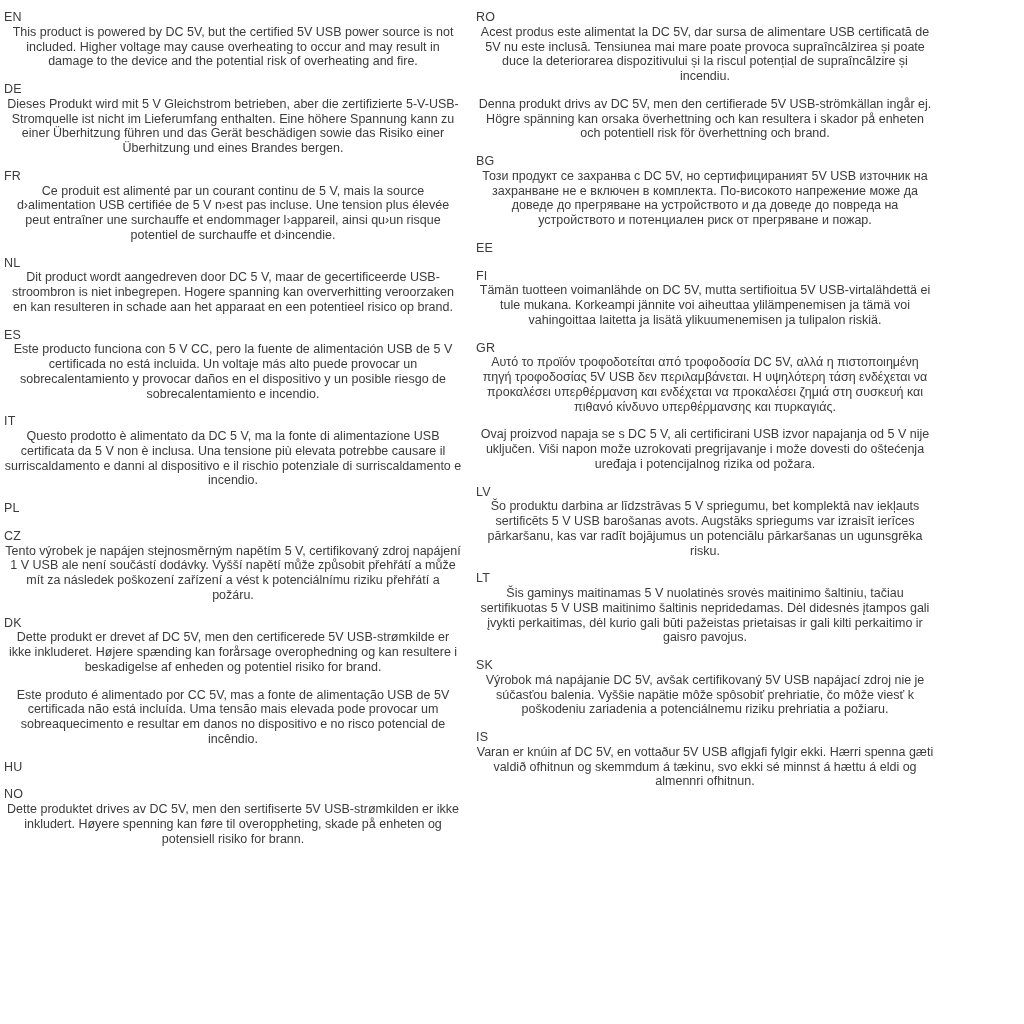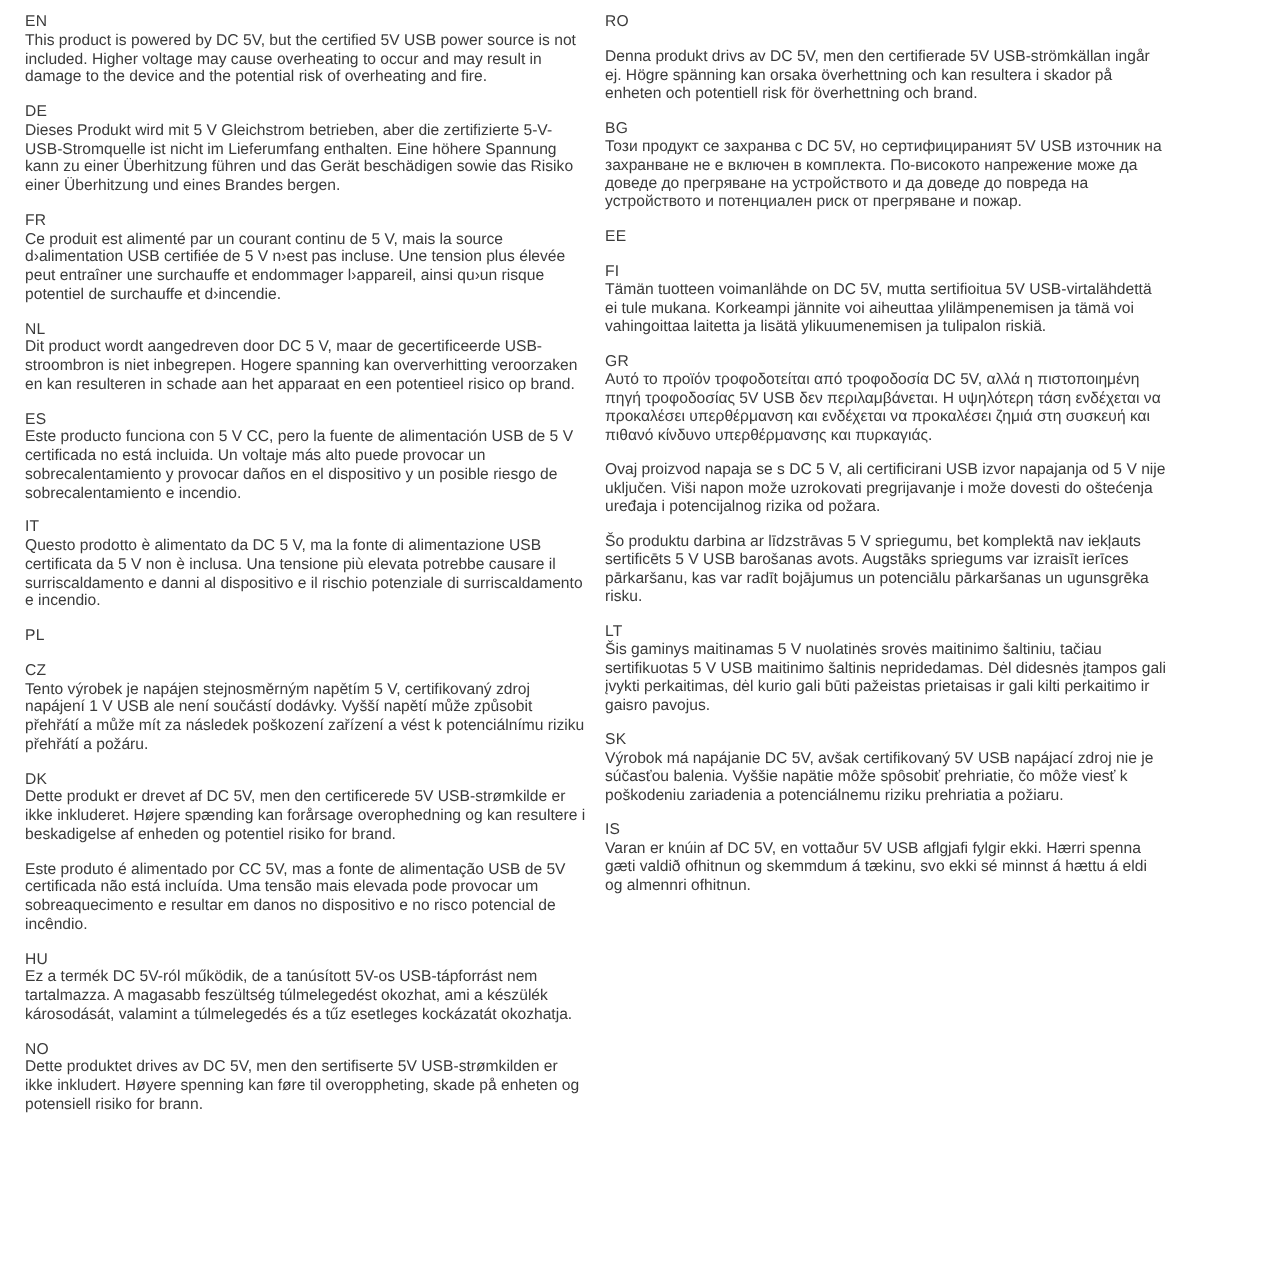--- a/index.html
+++ b/index.html
@@ -10,40 +10,40 @@
   body {
     width: 1024px;
     height: 1024px;
     font-family: "Liberation Sans", sans-serif;
     color: #3b3b3b;
     overflow: hidden;
   }
   .page {
     display: flex;
     gap: 14px;
-    padding: 10px 14px 10px 20px;
+    padding: 10px 14px 10px 4px;
     box-sizing: border-box;
     width: 948px;
   }
   .column {
     flex: 1 1 0;
     min-width: 0;
   }
   .section {
     margin-bottom: 13px;
   }
   .code {
     font-size: 12.5px;
     line-height: 1.18;
     letter-spacing: 0.2px;
   }
   .text {
     font-size: 12.5px;
     line-height: 1.18;
-    text-align: left;
+    text-align: center;
   }
 </style>
 </head>
 <body style="background: rgb(255, 255, 255); color: rgb(59, 59, 59);">
 
 <div class="page">
   <div class="column">
       <div class="section">
         <div class="code">EN</div>
         <div class="text">This product is powered by DC 5V, but the certified 5V USB power source is not included. Higher voltage may cause overheating to occur and may result in damage to the device and the potential risk of overheating and fire.</div>
@@ -77,30 +77,30 @@
       </div>
       <div class="section">
         <div class="code">DK</div>
         <div class="text">Dette produkt er drevet af DC 5V, men den certificerede 5V USB-strømkilde er ikke inkluderet. Højere spænding kan forårsage overophedning og kan resultere i beskadigelse af enheden og potentiel risiko for brand.</div>
       </div>
       <div class="section">
         <div class="text">Este produto é alimentado por CC 5V, mas a fonte de alimentação USB de 5V certificada não está incluída. Uma tensão mais elevada pode provocar um sobreaquecimento e resultar em danos no dispositivo e no risco potencial de incêndio.</div>
       </div>
       <div class="section">
         <div class="code">HU</div>
-        <div class="text">Ez a termék DC 5V-ról működik, de a tanúsított 5V-os USB-tápforrást nem tartalmazza. A magasabb feszültség túlmelegedést okozhat, ami a készülék károsodását, valamint a túlmelegedés és a tűz esetleges kockázatát okozhatja.</div>
       </div>
       <div class="section">
         <div class="code">NO</div>
         <div class="text">Dette produktet drives av DC 5V, men den sertifiserte 5V USB-strømkilden er ikke inkludert. Høyere spenning kan føre til overoppheting, skade på enheten og potensiell risiko for brann.</div>
       </div>
     </div>
   <div class="column">
       <div class="section">
         <div class="code">RO</div>
+        <div class="text">Acest produs este alimentat la DC 5V, dar sursa de alimentare USB certificată de 5V nu este inclusă. Tensiunea mai mare poate provoca supraîncălzirea și poate duce la deteriorarea dispozitivului și la riscul potențial de supraîncălzire și incendiu.</div>
       </div>
       <div class="section">
         <div class="text">Denna produkt drivs av DC 5V, men den certifierade 5V USB-strömkällan ingår ej. Högre spänning kan orsaka överhettning och kan resultera i skador på enheten och potentiell risk för överhettning och brand.</div>
       </div>
       <div class="section">
         <div class="code">BG</div>
         <div class="text">Този продукт се захранва с DC 5V, но сертифицираният 5V USB източник на захранване не е включен в комплекта. По-високото напрежение може да доведе до прегряване на устройството и да доведе до повреда на устройството и потенциален риск от прегряване и пожар.</div>
       </div>
       <div class="section">
         <div class="code">EE</div>
@@ -110,20 +110,21 @@
         <div class="text">Tämän tuotteen voimanlähde on DC 5V, mutta sertifioitua 5V USB-virtalähdettä ei tule mukana. Korkeampi jännite voi aiheuttaa ylilämpenemisen ja tämä voi vahingoittaa laitetta ja lisätä ylikuumenemisen ja tulipalon riskiä.</div>
       </div>
       <div class="section">
         <div class="code">GR</div>
         <div class="text">Αυτό το προϊόν τροφοδοτείται από τροφοδοσία DC 5V, αλλά η πιστοποιημένη πηγή τροφοδοσίας 5V USB δεν περιλαμβάνεται. Η υψηλότερη τάση ενδέχεται να προκαλέσει υπερθέρμανση και ενδέχεται να προκαλέσει ζημιά στη συσκευή και πιθανό κίνδυνο υπερθέρμανσης και πυρκαγιάς.</div>
       </div>
       <div class="section">
         <div class="text">Ovaj proizvod napaja se s DC 5 V, ali certificirani USB izvor napajanja od 5 V nije uključen. Viši napon može uzrokovati pregrijavanje i može dovesti do oštećenja uređaja i potencijalnog rizika od požara.</div>
       </div>
       <div class="section">
+        <div class="code">LV</div>
         <div class="text">Šo produktu darbina ar līdzstrāvas 5 V spriegumu, bet komplektā nav iekļauts sertificēts 5 V USB barošanas avots. Augstāks spriegums var izraisīt ierīces pārkaršanu, kas var radīt bojājumus un potenciālu pārkaršanas un ugunsgrēka risku.</div>
       </div>
       <div class="section">
         <div class="code">LT</div>
         <div class="text">Šis gaminys maitinamas 5 V nuolatinės srovės maitinimo šaltiniu, tačiau sertifikuotas 5 V USB maitinimo šaltinis nepridedamas. Dėl didesnės įtampos gali įvykti perkaitimas, dėl kurio gali būti pažeistas prietaisas ir gali kilti perkaitimo ir gaisro pavojus.</div>
       </div>
       <div class="section">
         <div class="code">SK</div>
         <div class="text">Výrobok má napájanie DC 5V, avšak certifikovaný 5V USB napájací zdroj nie je súčasťou balenia. Vyššie napätie môže spôsobiť prehriatie, čo môže viesť k poškodeniu zariadenia a potenciálnemu riziku prehriatia a požiaru.</div>
       </div>

